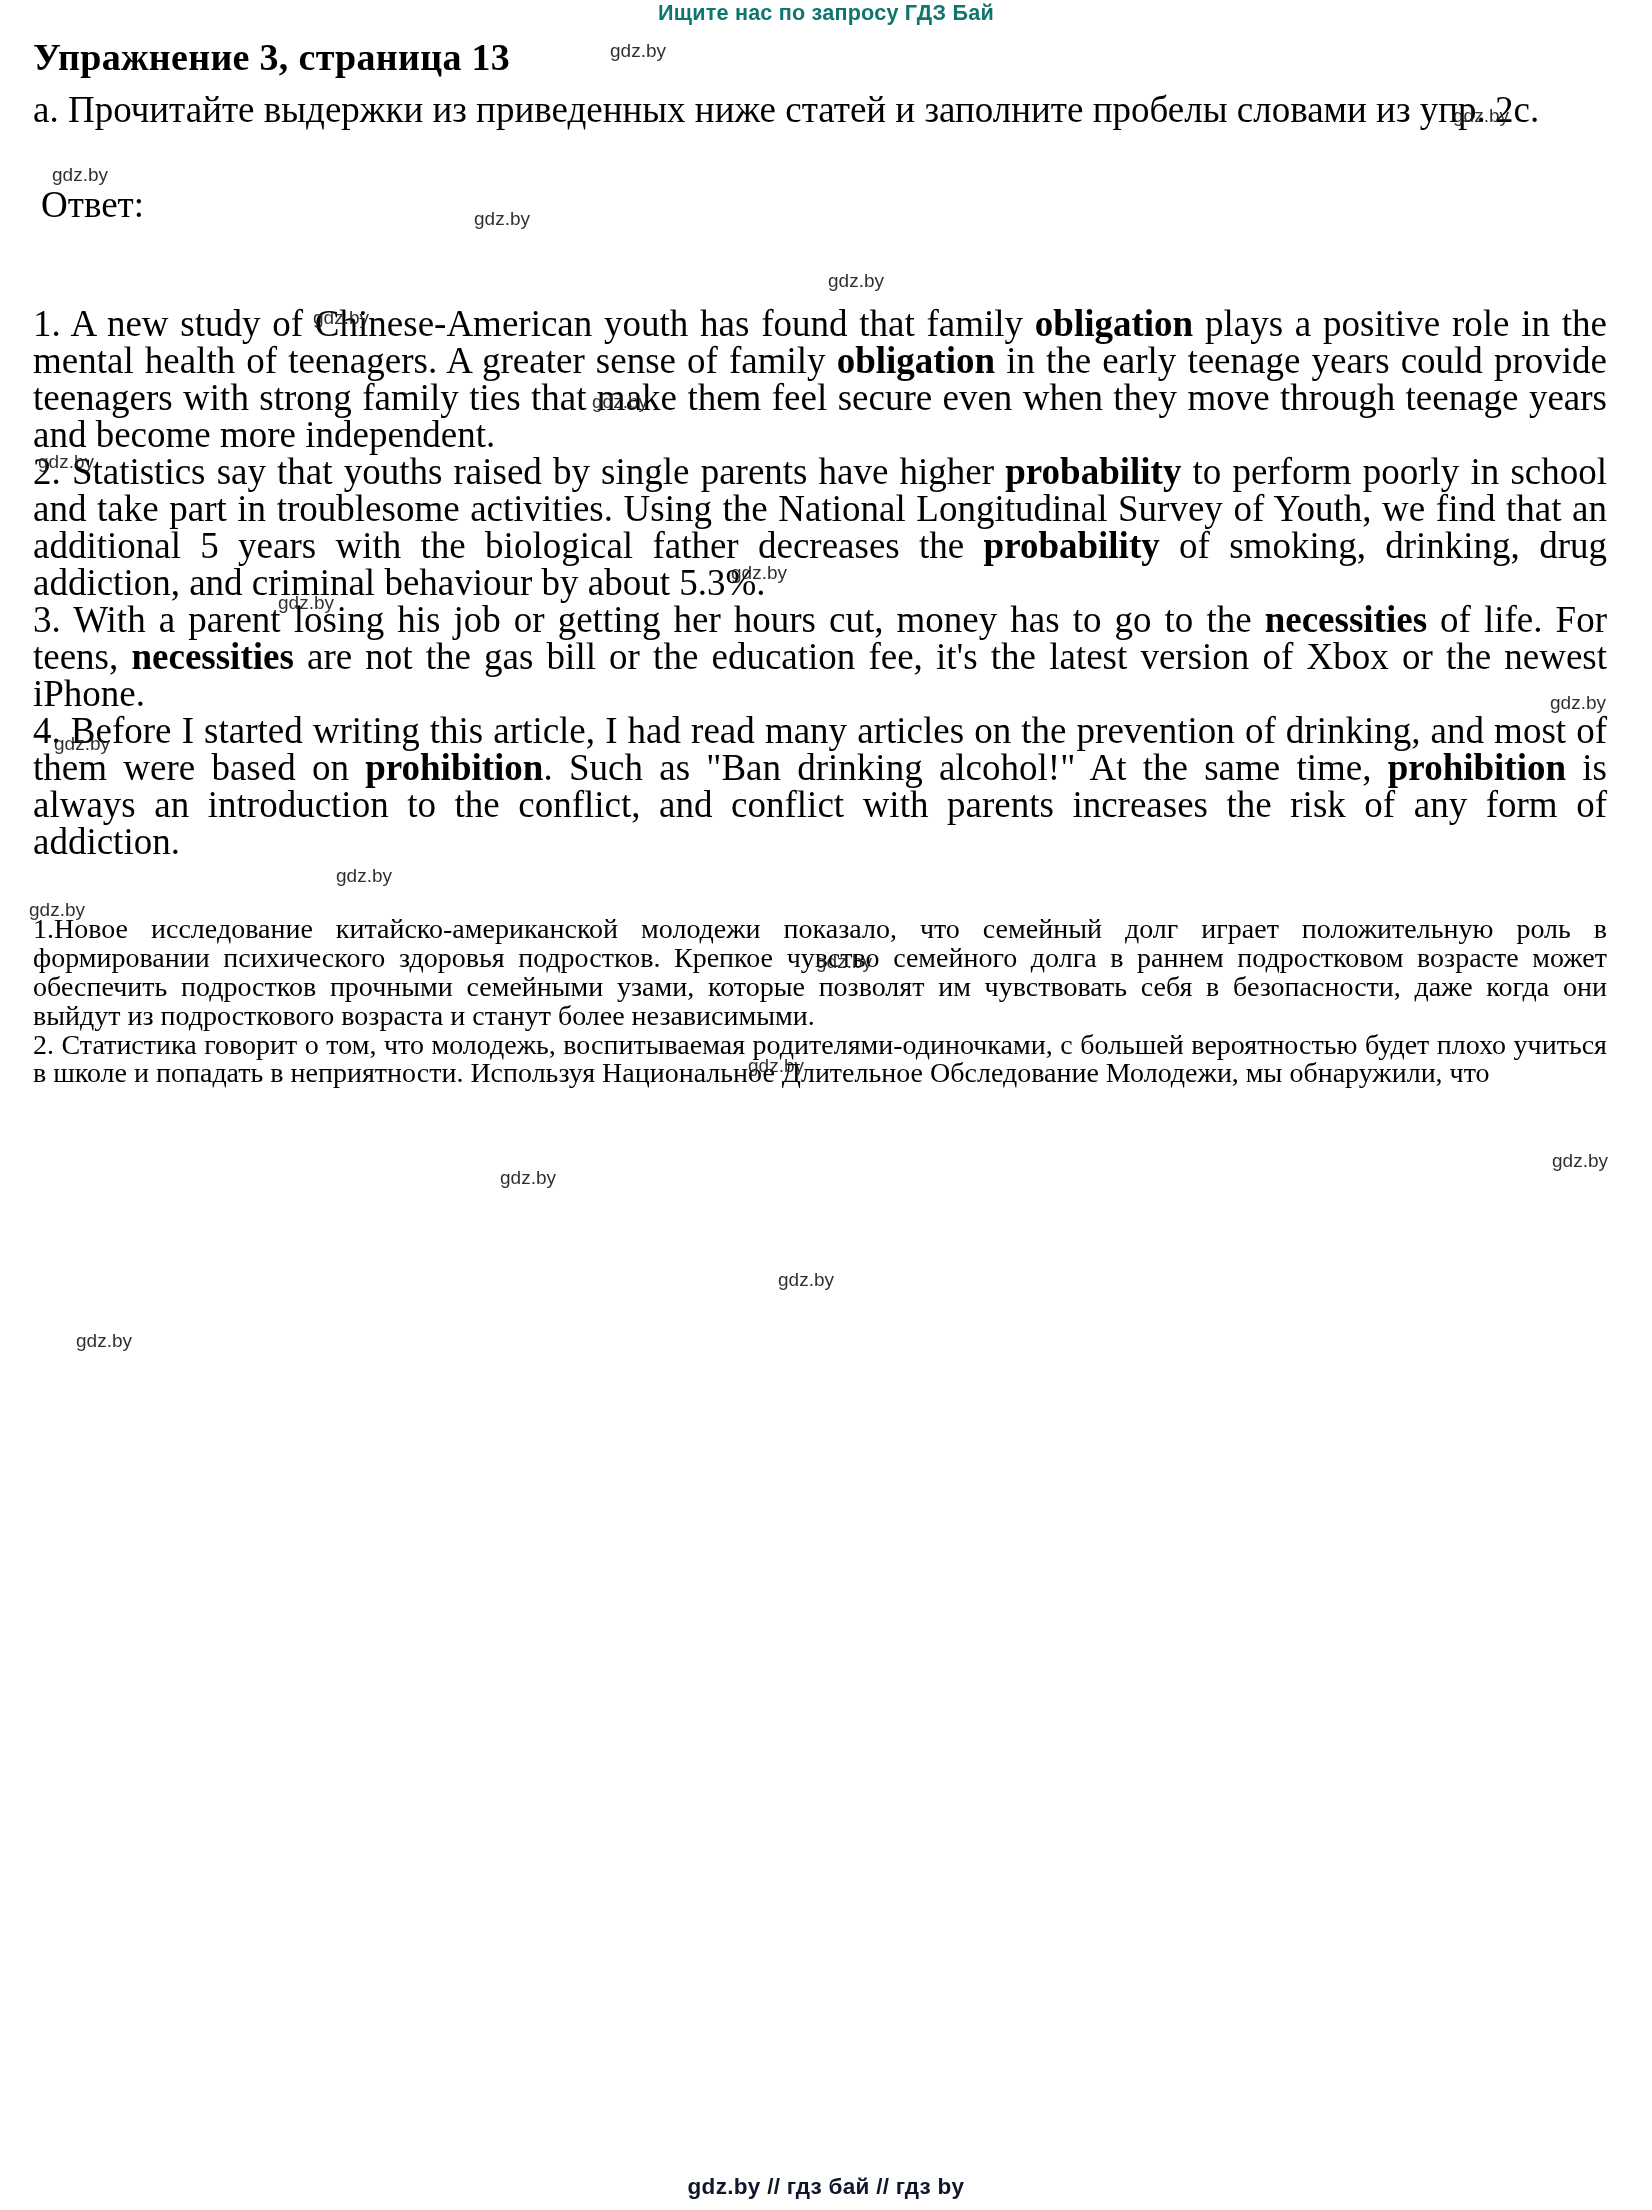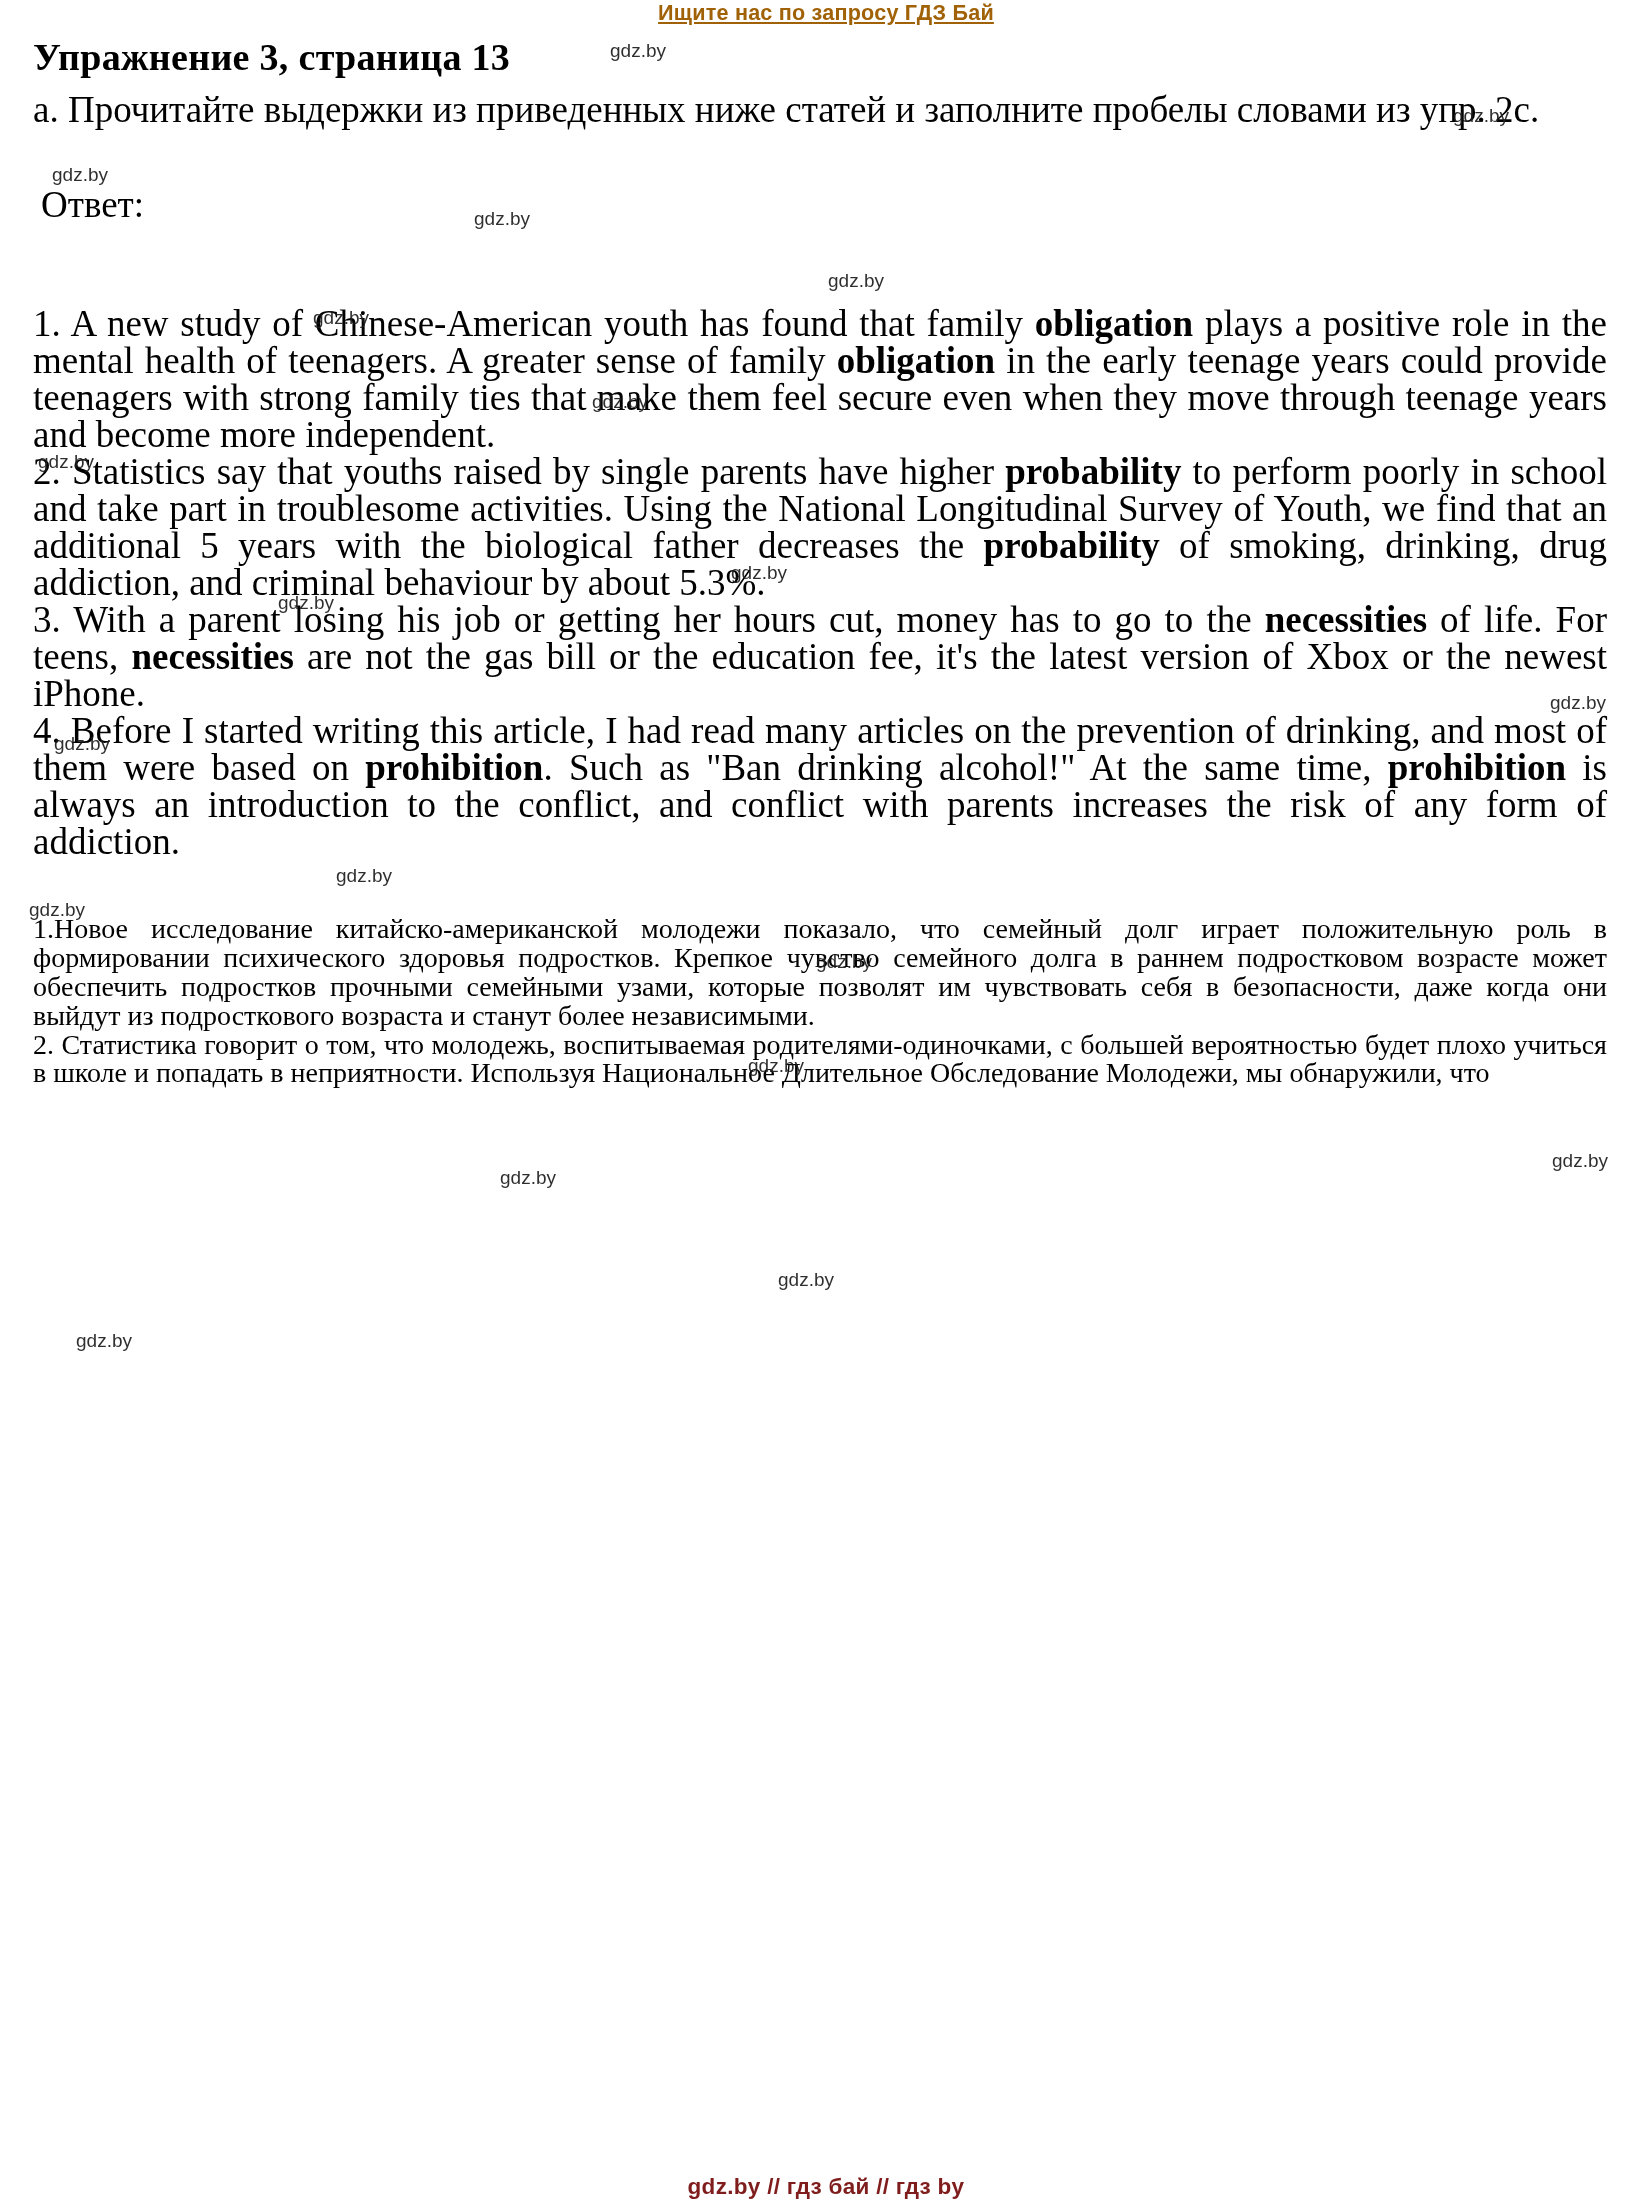--- a/index.html
+++ b/index.html
@@ -99,21 +99,21 @@
     font-family: "Liberation Sans", "DejaVu Sans", sans-serif;
     font-weight: bold;
     font-size: 22.5px;
     color: #5b1a8f;
     letter-spacing: 0.3px;
   }
 </style>
 </head>
 <body>
 
-<div class="promo" style="color: #a16207; text-decoration: underline;">Ищите нас по запросу ГДЗ Бай</div>
+<div class="promo" style="color: #0f766e;">Ищите нас по запросу ГДЗ Бай</div>
 
 <div class="sheet">
 
   <h1 class="ex-title">Упражнение 3, страница 13</h1>
 
   <p class="lead">a. Прочитайте выдержки из приведенных ниже статей и заполните пробелы словами из упр. 2c.</p>
 
   <div class="gap-1"></div>
 
   <p class="answer-label">Ответ:</p>
@@ -152,14 +152,14 @@
     <div class="wm" style="left: 336px; top: 865px; font-size: 19px; color: rgb(29, 29, 29);">gdz.by</div>
     <div class="wm" style="left: 29px; top: 899px; font-size: 19px; color: rgb(29, 29, 29);">gdz.by</div>
     <div class="wm" style="left: 816px; top: 951px; font-size: 19px; color: rgb(29, 29, 29);">gdz.by</div>
     <div class="wm" style="left: 748px; top: 1055px; font-size: 19px; color: rgb(29, 29, 29);">gdz.by</div>
     <div class="wm" style="left: 1552px; top: 1150px; font-size: 19px; color: rgb(29, 29, 29);">gdz.by</div>
     <div class="wm" style="left: 500px; top: 1167px; font-size: 19px; color: rgb(29, 29, 29);">gdz.by</div>
     <div class="wm" style="left: 778px; top: 1269px; font-size: 19px; color: rgb(29, 29, 29);">gdz.by</div>
     <div class="wm" style="left: 76px; top: 1330px; font-size: 19px; color: rgb(29, 29, 29);">gdz.by</div>
   </div>
 
-<div class="footer" style="color: #7f1d1d;">gdz.by  //  гдз бай  //  гдз by</div>
+<div class="footer" style="color: #0f172a;">gdz.by  //  гдз бай  //  гдз by</div>
 
 
 </body></html>

